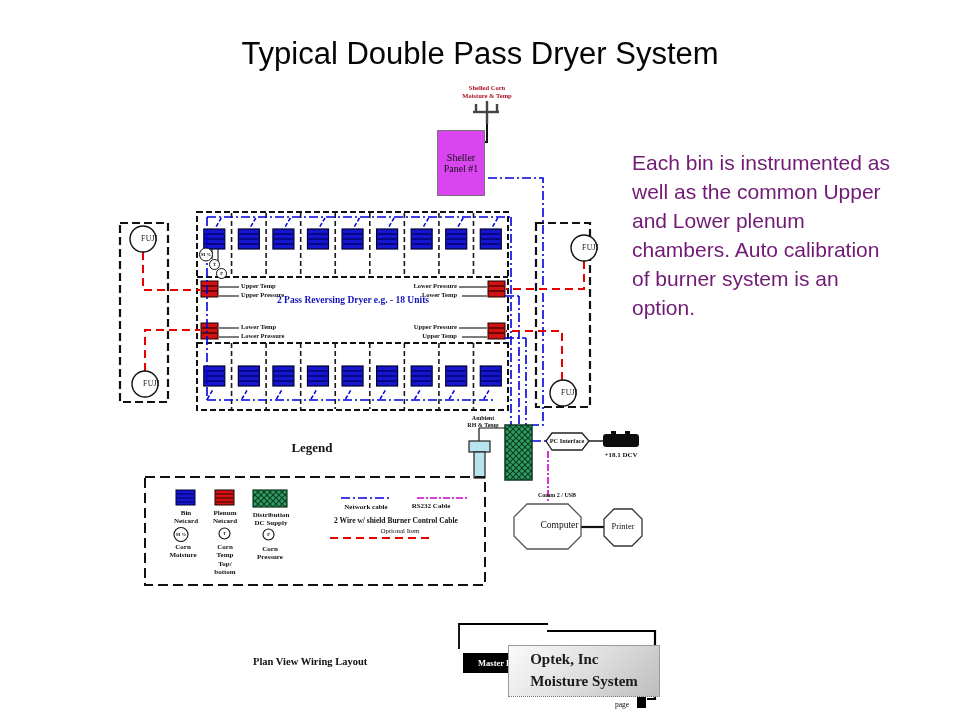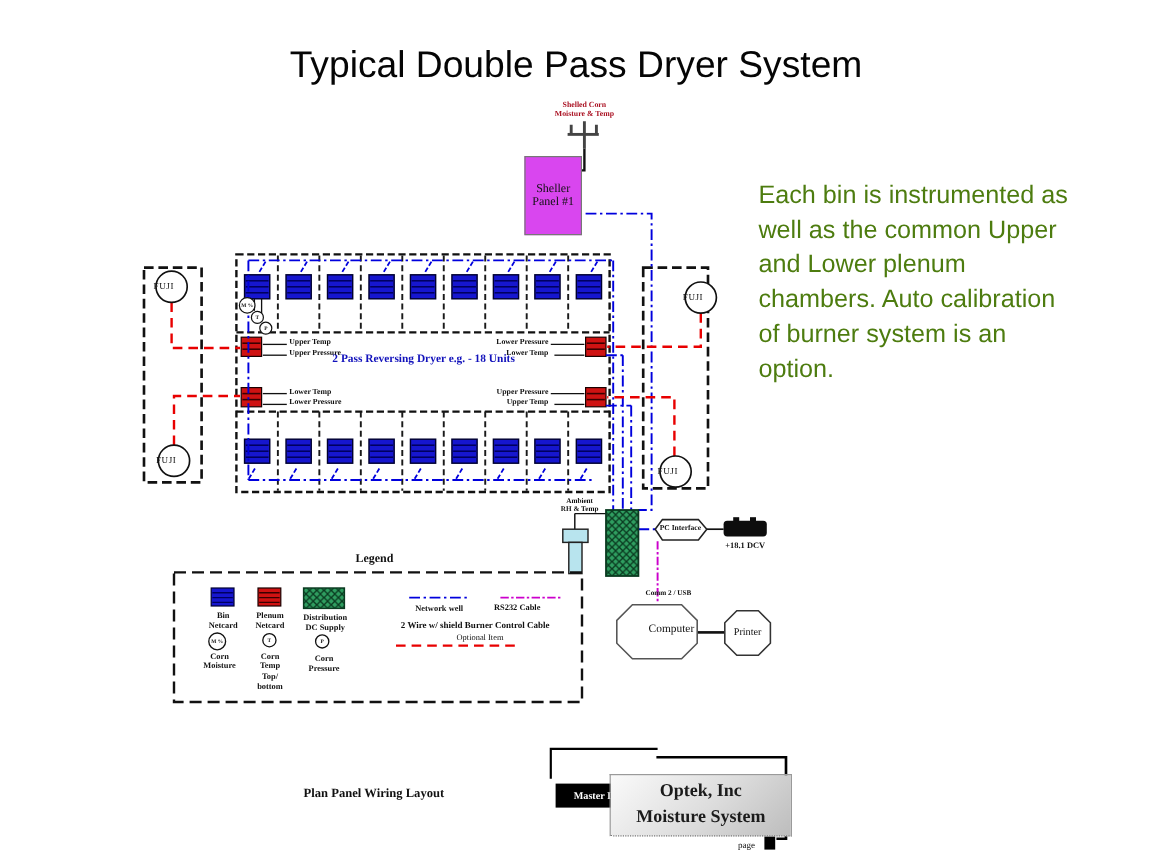--- a/index.html
+++ b/index.html
@@ -2,40 +2,40 @@
 <html><head>
 <meta charset="utf-8">
 <style>
   html,body{margin:0;padding:0;background:#fff;}
   .stage{position:relative;width:960px;height:720px;background:#fff;overflow:hidden;
          font-family:"Liberation Serif",serif;color:#111;text-decoration:underline;}
   svg{position:absolute;left:0;top:0;}
   .t-title{position:absolute;left:0;right:0;top:36px;text-align:center;
            font-family:"Liberation Sans",sans-serif;font-size:31px;font-weight:400;color:#050505;}
   .t-note{position:absolute;left:632px;top:148px;width:268px;
-          font-family:"Liberation Sans",sans-serif;font-size:21px;line-height:29px;color:#4d7c0f;}
+          font-family:"Liberation Sans",sans-serif;font-size:21px;line-height:29px;color:#701a75;}
   .lb{position:absolute;font-family:"Liberation Serif",serif;font-weight:bold;
       font-size:7px;line-height:1.2;color:#111;white-space:nowrap;}
   .ctr{text-align:center;}
   .rt{text-align:right;}
   .pre{white-space:pre-line;}
   .red-t{color:#aa1122;}
   .blue-t{color:#1111bb;}
   .sheller-box{position:absolute;left:425px;top:130px;width:46px;height:64px;
                border:1.5px solid #777;background:#d946ef;display:flex;align-items:center;justify-content:center;
                font-size:10px;text-align:center;margin-left:12px;}
-  .fuji{position:absolute;width:30px;height:10px;text-align:left;
+  .fuji{position:absolute;width:30px;height:10px;text-align:right;
         font-size:7.5px;letter-spacing:0.5px;font-family:"Liberation Serif",serif;}
   .master-tab{position:absolute;left:463px;top:653px;width:84px;height:20px;background:#000;
               color:#fff;font-size:8.5px;font-weight:bold;text-align:center;line-height:20px;
               font-family:"Liberation Serif",serif;}
   .optek-box{position:absolute;left:508px;top:645px;width:150px;height:50px;
              background:linear-gradient(135deg,#fafafa 0%,#dcdcdc 55%,#bdbdbd 100%);
              border:1px solid #9a9a9a;border-bottom:1px dotted #777;
-             display:flex;align-items:center;justify-content:center;text-align:center;
+             display:flex;align-items:center;justify-content:center;text-align:left;
              font-size:15px;font-weight:bold;color:#1b1b1b;line-height:1.45;}
 </style>
 </head>
 <body>
 
 <div class="stage">
 
   <svg width="960" height="720" viewBox="0 0 960 720">
     <defs>
       <pattern id="cross" width="6" height="6" patternUnits="userSpaceOnUse">
@@ -347,42 +347,42 @@
   <div class="lb ctr" style="left:217px;top:271px;width:9px;font-size:4.5px;">P</div>
 
   <div class="lb ctr pre" style="left:455px;top:415px;width:56px;font-size:6px;">Ambient
 RH &amp; Temp</div>
   <div class="lb ctr" style="left:544px;top:437px;width:46px;font-size:6.3px;">PC Interface</div>
   <div class="lb ctr" style="left:598px;top:451px;width:46px;">+18.1 DCV</div>
   <div class="lb ctr" style="left:528px;top:492px;width:58px;font-size:6px;">Comm 2 / USB</div>
   <div class="lb ctr" style="left:514px;top:520px;width:67px;font-size:9.5px;font-weight:normal;padding-left:12px;">Computer</div>
   <div class="lb ctr" style="left:604px;top:521px;width:38px;font-size:8.5px;font-weight:normal;">Printer</div>
 
-  <div class="lb ctr" style="left:280px;top:460px;width:64px;font-size:10px;text-align:center;">Legend</div>
+  <div class="lb ctr" style="left:280px;top:440px;width:64px;font-size:13px;text-align:center;">Legend</div>
   <div class="lb ctr pre" style="left:166px;top:509px;width:40px;">Bin
 Netcard</div>
   <div class="lb ctr pre" style="left:204px;top:509px;width:42px;">Plenum
 Netcard</div>
   <div class="lb ctr pre" style="left:243px;top:511px;width:56px;">Distribution
 DC Supply</div>
   <div class="lb ctr" style="left:174px;top:531.5px;width:14px;font-size:4.5px;">M %</div>
   <div class="lb ctr" style="left:220px;top:531px;width:9px;font-size:4.5px;">T</div>
   <div class="lb ctr" style="left:264px;top:532px;width:9px;font-size:4.5px;">P</div>
   <div class="lb ctr pre" style="left:163px;top:543px;width:40px;">Corn
 Moisture</div>
   <div class="lb ctr pre" style="left:209px;top:543px;width:32px;">Corn
 Temp
 Top/
 bottom</div>
   <div class="lb ctr pre" style="left:250px;top:545px;width:40px;">Corn
 Pressure</div>
-  <div class="lb ctr" style="left:334px;top:503px;width:64px;">Network well</div>
+  <div class="lb ctr" style="left:334px;top:503px;width:64px;">Network cable</div>
   <div class="lb ctr" style="left:400px;top:502px;width:62px;">RS232 Cable</div>
   <div class="lb ctr" style="left:318px;top:516px;width:156px;font-size:7.5px;">2 Wire w/ shield Burner Control Cable</div>
   <div class="lb ctr" style="left:352px;top:527px;width:96px;font-weight:normal;">Optional Item</div>
 
   <div class="master-tab">Master Layout</div>
   <div class="optek-box pre">Optek, Inc
 Moisture System</div>
-  <div class="lb" style="left:253px;top:656px;font-size:10.5px;">Plan Panel Wiring Layout</div>
+  <div class="lb" style="left:253px;top:656px;font-size:10.5px;">Plan View Wiring Layout</div>
   <div class="lb" style="left:615px;top:700px;font-size:7.5px;font-weight:normal;">page</div>
 
 </div>
 
 </body></html>

